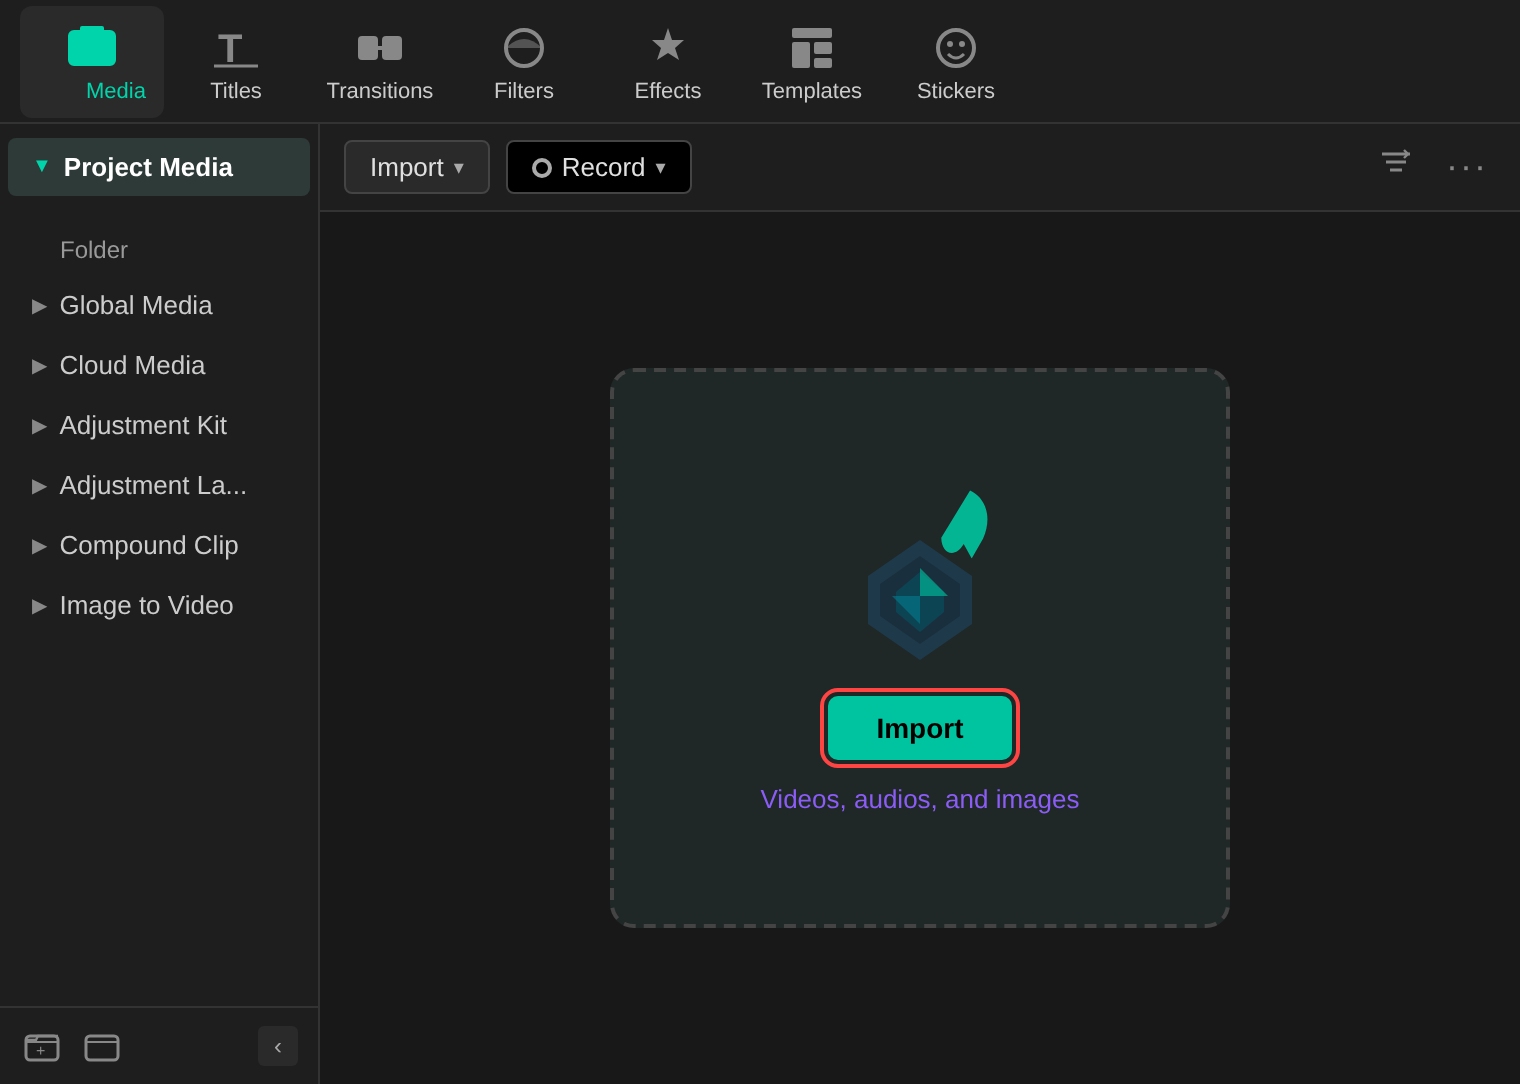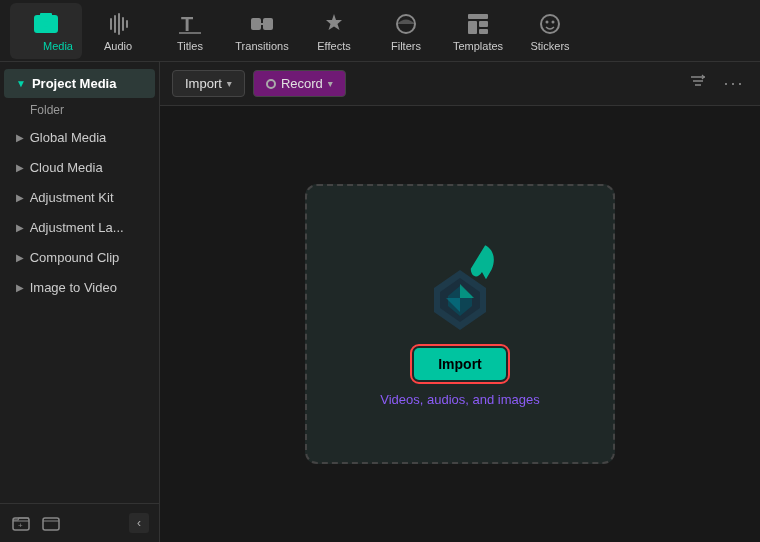--- a/index.html
+++ b/index.html
@@ -94,21 +94,21 @@
     }
     .sidebar-arrow {
       font-size: 10px;
       margin-right: 6px;
       color: #888;
     }
     .sidebar-item.active .sidebar-arrow {
       color: #00d4aa;
     }
     .sidebar-folder {
-      padding: 4px 12px 5px 30px;
+      padding: 19px 12px 5px 30px;
       font-size: 12px;
       color: #999;
       cursor: pointer;
     }
     .sidebar-footer {
       display: flex;
       align-items: center;
       padding: 8px 10px;
       border-top: 1px solid #333;
       gap: 8px;
@@ -161,21 +161,21 @@
       border-radius: 4px;
       padding: 5px 12px;
       color: #e0e0e0;
       font-size: 13px;
       cursor: pointer;
     }
     .btn-record {
       display: flex;
       align-items: center;
       gap: 5px;
-      background: #701a75;
+      background: #000000;
       border: 1px solid #444;
       border-radius: 4px;
       padding: 5px 12px;
       color: #e0e0e0;
       font-size: 13px;
       cursor: pointer;
     }
     .record-dot {
       width: 10px;
       height: 10px;
@@ -271,28 +271,20 @@
       <svg width="26" height="26" viewBox="0 0 26 26">
         <rect x="2" y="5" width="22" height="16" rx="2" fill="none" stroke="#00d4aa" stroke-width="2"></rect>
         <rect x="7" y="2" width="12" height="4" rx="1" fill="#00d4aa"></rect>
         <circle cx="13" cy="13" r="3" fill="#00d4aa"></circle>
       </svg>
     </div>
     <span class="toolbar-label">Media</span>
   </div>
 
 
-  <div class="toolbar-item">
-    <div class="toolbar-icon">
-      <svg width="26" height="26" viewBox="0 0 26 26">
-        <path d="M10 5 L10 21 M6 8 L6 18 M14 3 L14 23 M18 7 L18 19 M22 10 L22 16" stroke="#888" stroke-width="2" stroke-linecap="round" fill="none"></path>
-      </svg>
-    </div>
-    <span class="toolbar-label">Audio</span>
-  </div>
 
   <div class="toolbar-item">
     <div class="toolbar-icon">
       <svg width="26" height="26" viewBox="0 0 26 26">
         <text x="4" y="20" font-size="20" fill="#888" font-weight="bold">T</text>
         <line x1="2" y1="22" x2="24" y2="22" stroke="#888" stroke-width="1.5"></line>
       </svg>
     </div>
     <span class="toolbar-label">Titles</span>
   </div>
@@ -304,34 +296,34 @@
         <rect x="14" y="7" width="10" height="12" rx="2" fill="#888"></rect>
         <path d="M12 13 L14 13" stroke="#888" stroke-width="2"></path>
       </svg>
     </div>
     <span class="toolbar-label">Transitions</span>
   </div>
 
   <div class="toolbar-item">
     <div class="toolbar-icon">
       <svg width="26" height="26" viewBox="0 0 26 26">
-        <polygon points="13,3 15,9 21,9 16.5,13 18.5,19 13,15.5 7.5,19 9.5,13 5,9 11,9" fill="#888"></polygon>
-      </svg>
-    </div>
-    <span class="toolbar-label">Effects</span>
-  </div>
-
-  <div class="toolbar-item">
-    <div class="toolbar-icon">
-      <svg width="26" height="26" viewBox="0 0 26 26">
         <circle cx="13" cy="13" r="9" fill="none" stroke="#888" stroke-width="2"></circle>
         <path d="M4 13 Q13 4 22 13" fill="#888" opacity="0.5"></path>
       </svg>
     </div>
     <span class="toolbar-label">Filters</span>
+  </div>
+
+  <div class="toolbar-item">
+    <div class="toolbar-icon">
+      <svg width="26" height="26" viewBox="0 0 26 26">
+        <polygon points="13,3 15,9 21,9 16.5,13 18.5,19 13,15.5 7.5,19 9.5,13 5,9 11,9" fill="#888"></polygon>
+      </svg>
+    </div>
+    <span class="toolbar-label">Effects</span>
   </div>
 
   <div class="toolbar-item">
     <div class="toolbar-icon">
       <svg width="26" height="26" viewBox="0 0 26 26">
         <rect x="3" y="3" width="20" height="5" rx="1" fill="#888"></rect>
         <rect x="3" y="10" width="9" height="13" rx="1" fill="#888"></rect>
         <rect x="14" y="10" width="9" height="6" rx="1" fill="#888"></rect>
         <rect x="14" y="18" width="9" height="5" rx="1" fill="#888"></rect>
       </svg>

